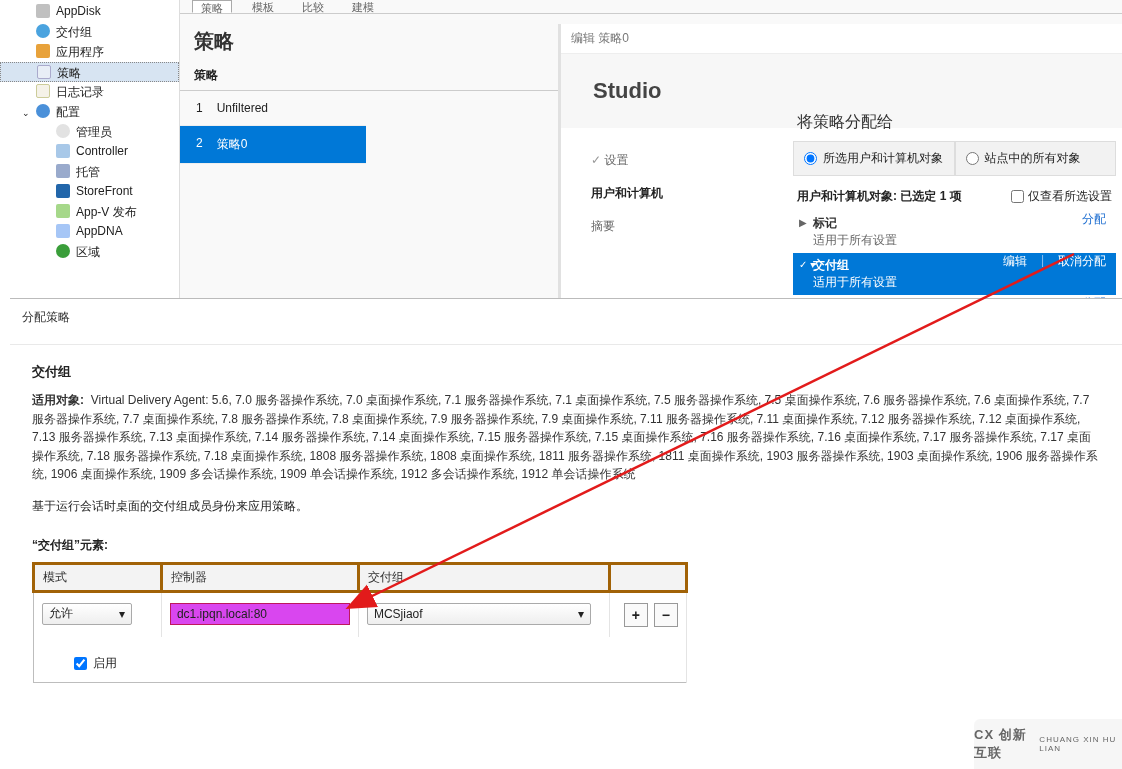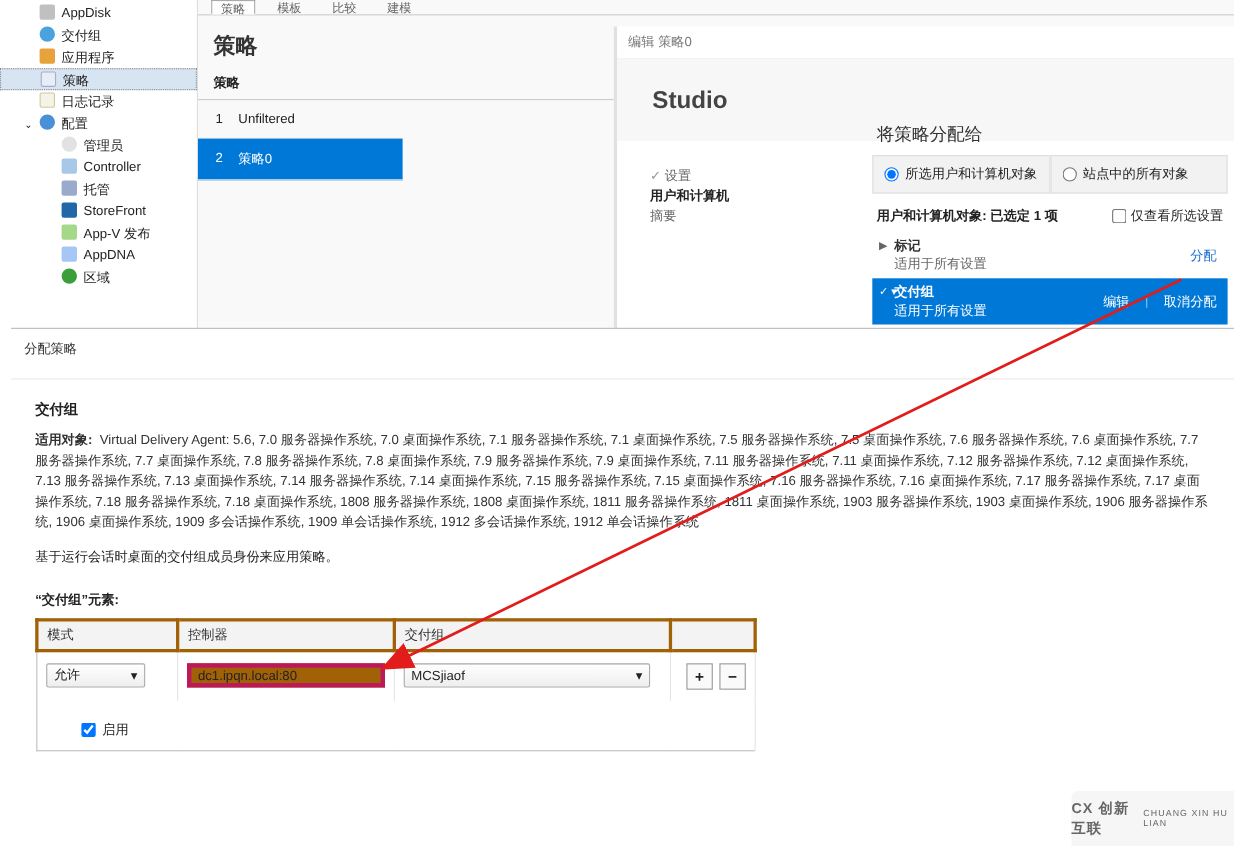--- a/index.html
+++ b/index.html
@@ -31,39 +31,39 @@
   .policy-list { width:186px; }
   .policy-row { display:flex; padding:10px 16px; gap:14px; border-bottom:1px solid #eee; }
   .policy-row.selected { background:#0078d7; color:#fff; }
 
   
   .right-editor { position:absolute; left:378px; right:0; top:24px; bottom:0; background:#fff; border-left:3px solid #e1e1e1;}
   .crumb { color:#777; font-size:12px; padding:6px 10px; border-bottom:1px solid #eee;}
   .studio-band { display:flex; align-items:center; height:74px; background:#f7f7f7; padding-left:32px;}
   .studio-title { font-size:22px; font-weight:bold; color:#444;}
 
-  .steps { position:absolute; left:30px; top:128px; font-size:12px; color:#666; display:flex; flex-direction:column; gap:1px;}
+  .steps { position:absolute; left:30px; top:128px; font-size:12px; color:#666; display:flex; flex-direction:column; gap:16px;}
   .step-active { font-weight:bold; color:#222;}
   .step-done:before{content:"✓ "; color:#999;}
 
   .assign-area { position:absolute; left:232px; right:0; top:84px; padding:0 6px 0 0;}
   .assign-title { font-size:16px; color:#333; padding:4px 0 8px 4px;}
   .radio-bar { display:flex; border-collapse:collapse;}
   .radio-cell { flex:1; background:#f2f2f2; border:1px solid #ddd; padding:8px 10px; display:flex; align-items:center; gap:6px; font-size:12px;}
 
   .selected-label { padding:12px 4px 6px; font-weight:bold; font-size:12px; display:flex; justify-content:space-between;}
   .chk { display:flex; align-items:center; gap:4px; font-weight:normal;}
   .settings-list { }
   .setting { padding:4px 4px 4px 20px; font-size:12px; position:relative;}
   .setting .hdr { font-weight:bold; color:#333; }
   .setting .sub { color:#666; }
   .setting .caret { position:absolute; left:6px; top:6px; font-size:10px; color:#666;}
   .setting.selected { background:#0078d7; color:#fff;}
   .setting.selected .sub, .setting.selected .hdr, .setting.selected .caret { color:#fff;}
-  .setting .links { position:absolute; right:10px; top:13px; display:flex; gap:14px; font-size:12px;}
+  .setting .links { position:absolute; right:10px; top:0; display:flex; gap:14px; font-size:12px;}
   .setting .links a { color:#1c6dd0; cursor:pointer;}
   .setting.selected .links a{ color:#fff;}
   .setting .sep{color:#8cc0f0;}
 
   .wiz-buttons { position:absolute; right:6px; bottom:10px; display:flex; gap:10px;}
   .btn { min-width:66px; height:24px; padding:0 14px; font-size:12px; border:1px solid #888; background:#f4f4f4; cursor:pointer; border-radius:2px;}
   .btn-primary { border:2px solid #0078d7; background:#d3e8fb;}
 
   
   .dialog { position:absolute; left:10px; top:298px; right:0; bottom:0; background:#fff; border-top:1px solid #bbb; }
@@ -72,21 +72,21 @@
   .dlg-h { font-weight:bold; font-size:13px; margin-bottom:10px;}
   .dlg-text { font-size:12px; color:#333; line-height:1.55; }
   .dlg-text b{font-weight:bold;}
   .dlg-note { margin-top:14px; font-size:12px;}
   .dlg-sub { margin-top:22px; font-weight:bold; font-size:12px;}
 
   table.grid { width:656px; margin-top:8px; border-collapse:collapse; font-size:12px; border:1px solid #bdbdbd;}
   table.grid th { background:#f3f3f3; border:3px solid #a16207; padding:4px 8px; text-align:left; font-weight:normal; color:#333;}
   table.grid td { border-right:1px solid #e4e4e4; padding:10px 8px; vertical-align:top;}
   .sel { width:90px; height:22px; border:1px solid #aaa; background:linear-gradient(#fff,#eee); display:flex; align-items:center; justify-content:space-between; padding:0 6px; border-radius:2px;}
-  .inp { width:180px; height:22px; border:4px solid #be185d; background:#a16207; padding:0 6px; display:flex; align-items:center;}
+  .inp { width:180px; height:22px; border:1px solid #be185d; background:#d946ef; padding:0 6px; display:flex; align-items:center;}
   .sel.wide{ width:224px;}
   .sqbtn{width:24px; height:24px; border:1px solid #999; background:#fafafa; font-weight:bold; font-size:14px; display:inline-flex; align-items:center; justify-content:center; margin-left:6px; cursor:pointer;}
   .enable-row{ margin-top:8px; display:flex; align-items:center; gap:6px; padding-left:32px;}
 
   
   .arrow-svg{ position:absolute; left:0; top:0; width:1122px; height:769px; pointer-events:none;}
 
   
   .wm{position:absolute; right:0; bottom:0; width:148px; height:50px; background:rgba(245,245,245,0.85); display:flex; flex-direction:row; align-items:center; justify-content:center; font-size:11px; color:#666; border-top-left-radius:6px;}
   .wm .c{font-weight:bold; font-size:13px; letter-spacing:1px;}

